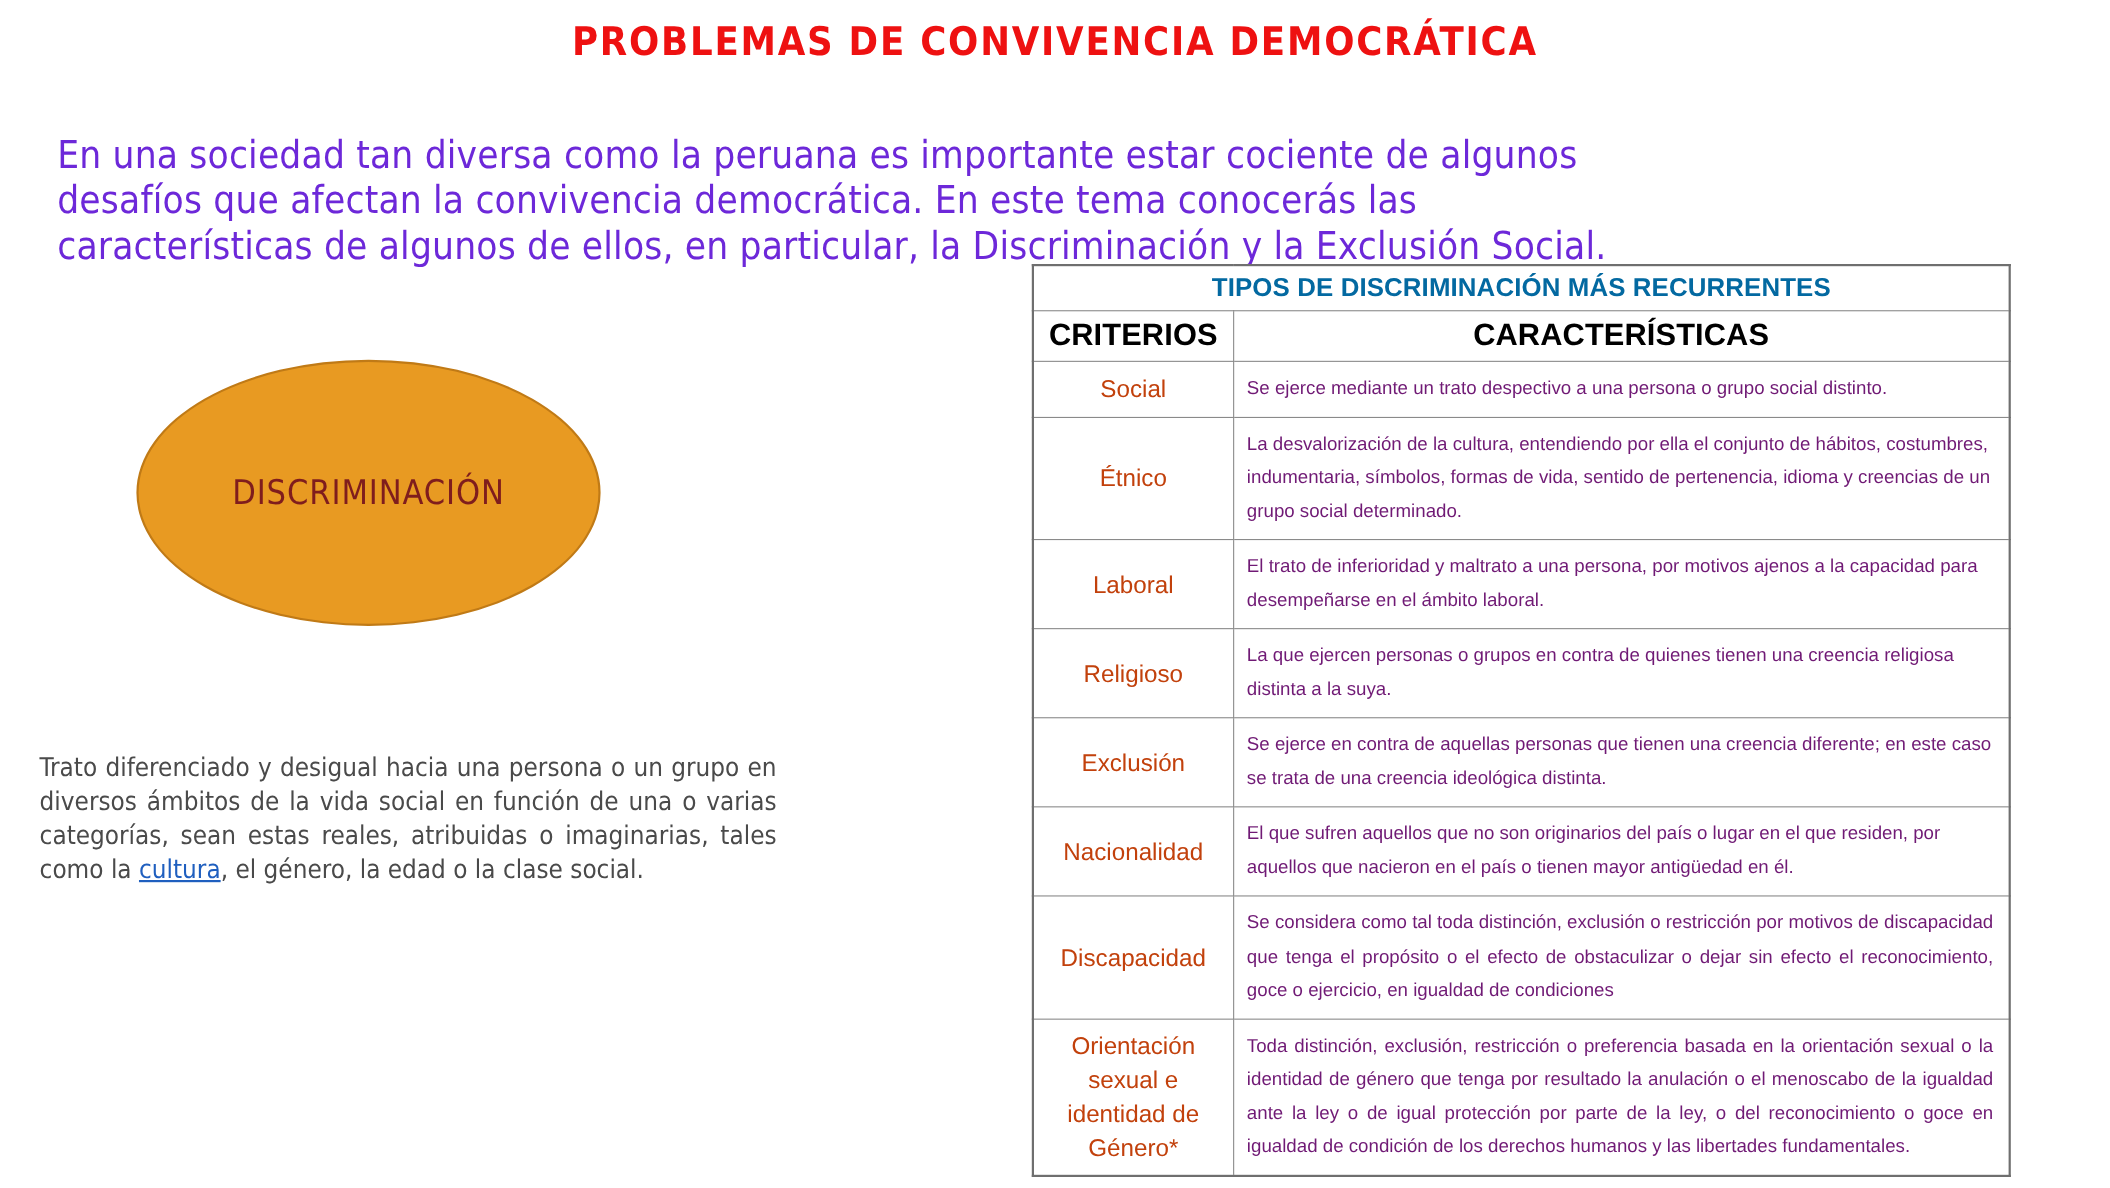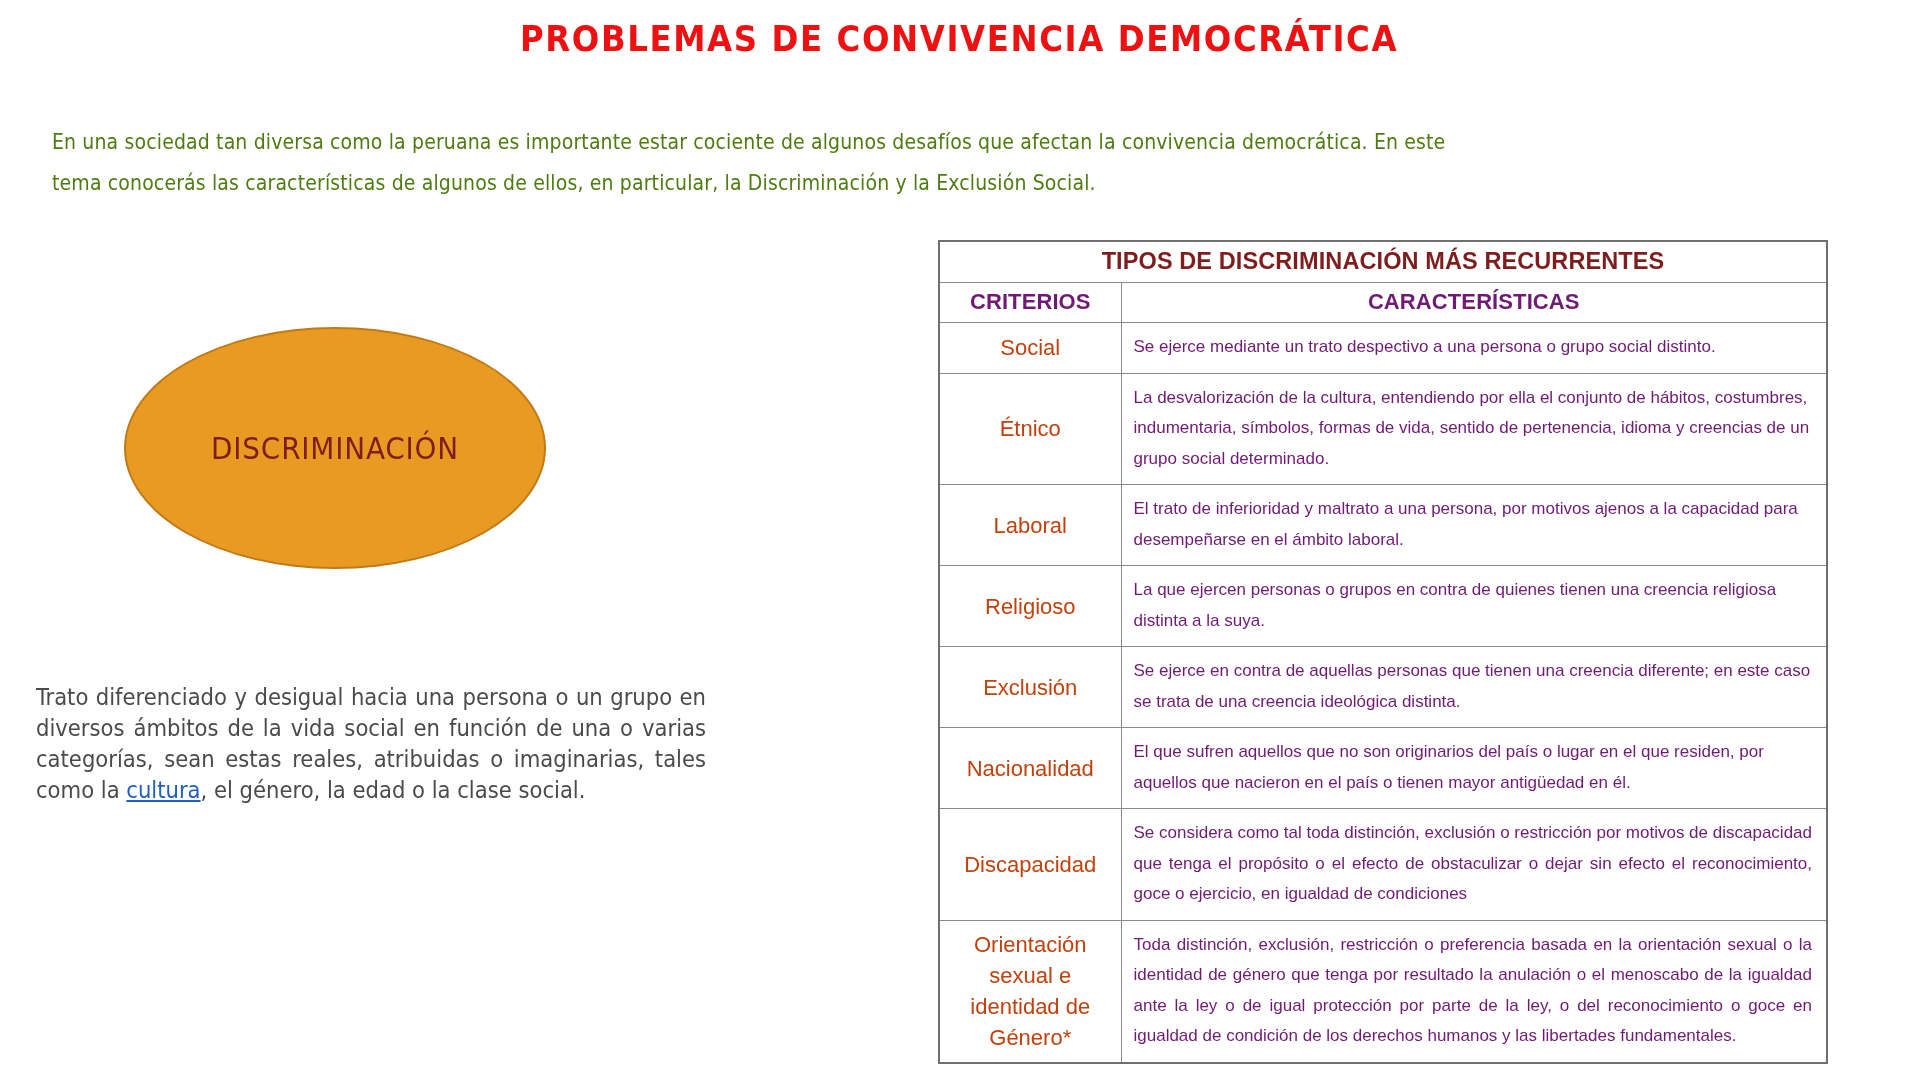--- a/index.html
+++ b/index.html
@@ -30,23 +30,23 @@
     letter-spacing: 1.6px;
     white-space: nowrap;
   }
 
   
   #intro-paragraph {
     position: absolute;
     left: 52px;
     top: 122px;
     width: 1420px;
-    color: #4d7c0f;
-    font-family: "DejaVu Sans Condensed", "Liberation Sans Narrow", "Liberation Sans", sans-serif;
-    font-size: 21px;
+    color: #6d28d9;
+    font-family: "DejaVu Sans Condensed", "Liberation Sans Narrow", "Liberation Sans", sans-serif;
+    font-size: 35px;
     line-height: 41px;
     letter-spacing: 0.15px;
   }
 
   
   #discrimination-ellipse {
     position: absolute;
     left: 124px;
     top: 327px;
     width: 422px;
@@ -103,29 +103,29 @@
   table.disc-table td,
   table.disc-table th {
     border: 1px solid #8a8a8a;
     padding: 0;
     vertical-align: middle;
   }
   .tbl-title {
     text-align: center;
     font-weight: bold;
     font-size: 23.5px;
-    color: #7f1d1d;
+    color: #0369a1;
     padding: 6px 4px 7px 4px !important;
     letter-spacing: 0.1px;
   }
   .tbl-subhead {
     text-align: center;
     font-weight: bold;
-    font-size: 22px;
-    color: #701a75;
+    font-size: 28px;
+    color: #000000;
     padding: 6px 4px 7px 4px !important;
     letter-spacing: 0.1px;
     margin-left: 36px;
   }
   td.crit-cell {
     width: 182px;
     text-align: center;
     font-size: 22px;
     color: #c2410c;
     padding: 8px 6px !important;

